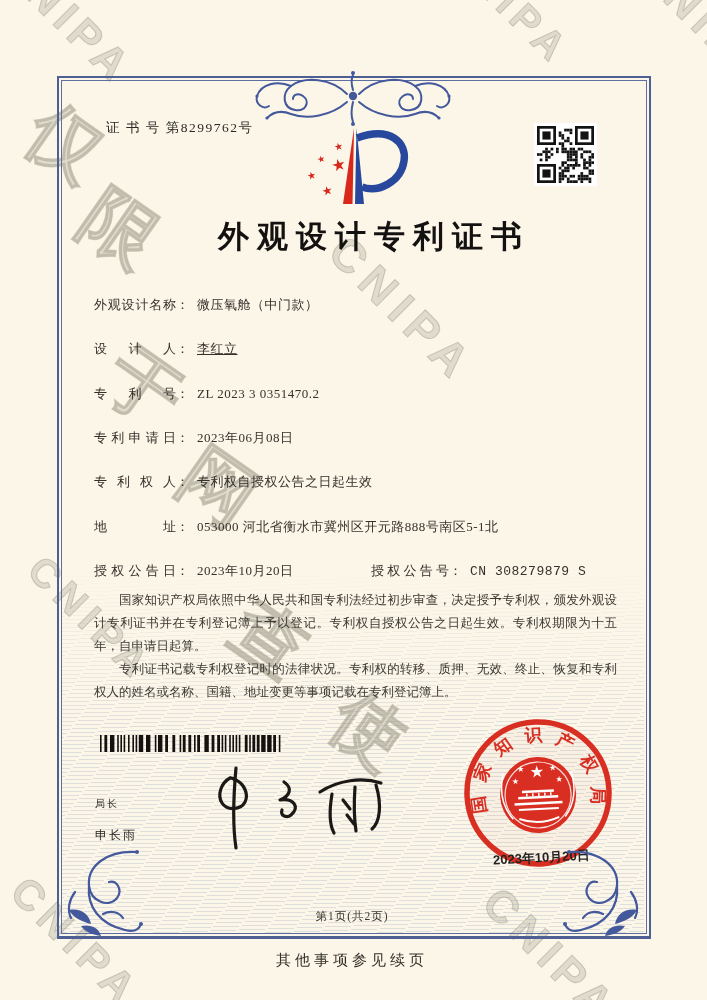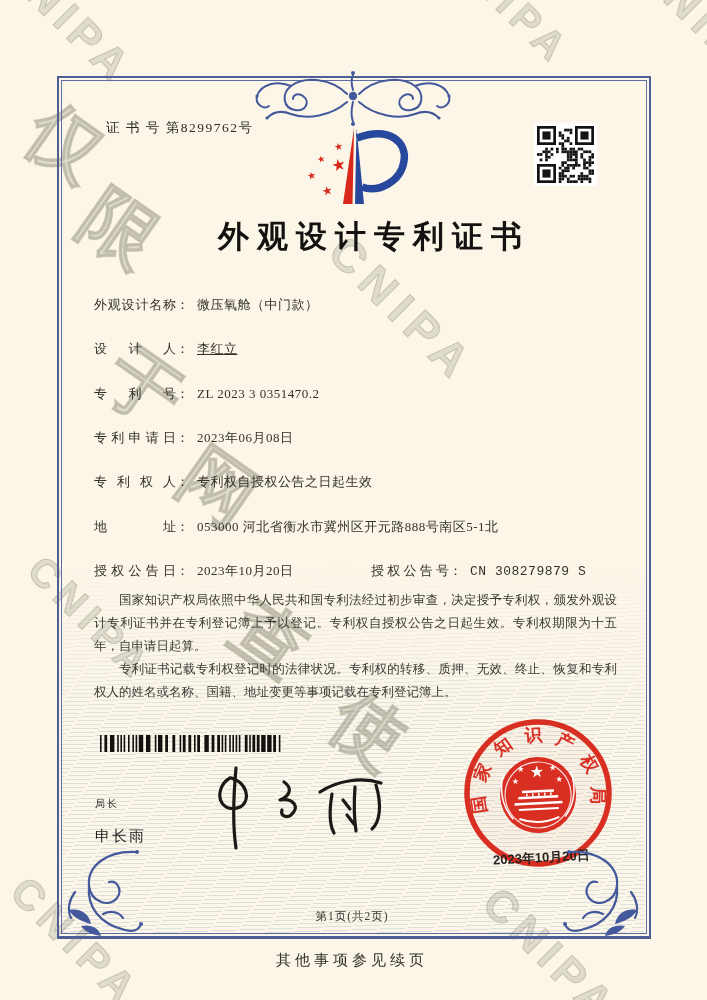--- a/index.html
+++ b/index.html
@@ -47,21 +47,21 @@
   .paras{position:absolute;left:94px;top:589px;width:523px;font-size:12.5px;line-height:23px;
          text-align:justify;color:#3b3832;}
   .paras p{margin:0;text-indent:2em;}
 
   .barcode{position:absolute;left:100px;top:735px;width:186px;height:17px;}
 
   .seal{position:absolute;left:460px;top:715px;width:156px;height:156px;opacity:0.96;}
 
   .signer-title{position:absolute;left:95px;top:797px;font-size:10px;letter-spacing:2px;
       color:#201e1a;font-family:"Liberation Sans","DejaVu Sans",sans-serif;}
-  .signer-name{position:absolute;left:95px;top:827px;font-size:15px;letter-spacing:2px;
+  .signer-name{position:absolute;left:95px;top:827px;font-size:12px;letter-spacing:2px;
       color:#201e1a;font-family:"Liberation Sans","DejaVu Sans",sans-serif;text-align:right;}
   .signature{position:absolute;left:192px;top:760px;width:205px;height:95px;}
 
   .page-info{position:absolute;left:57px;top:909px;width:590px;text-align:center;
       font-size:11.5px;letter-spacing:1px;color:#3a372f;}
   .footer-note{position:absolute;left:57px;top:951px;width:590px;text-align:center;
       font-size:15px;letter-spacing:4px;color:#33302a;}
 
   .ornament-top{position:absolute;left:243px;top:66px;z-index:4;}
   .flourish{position:absolute;z-index:4;}

